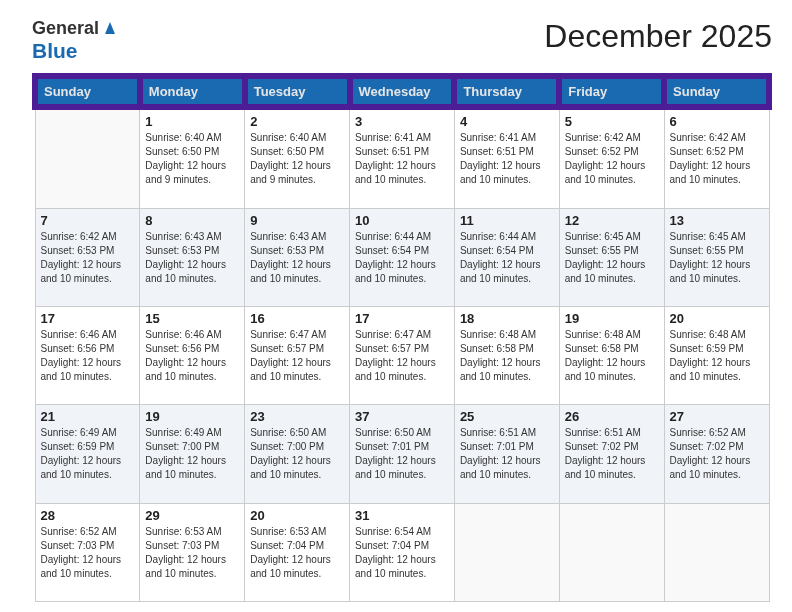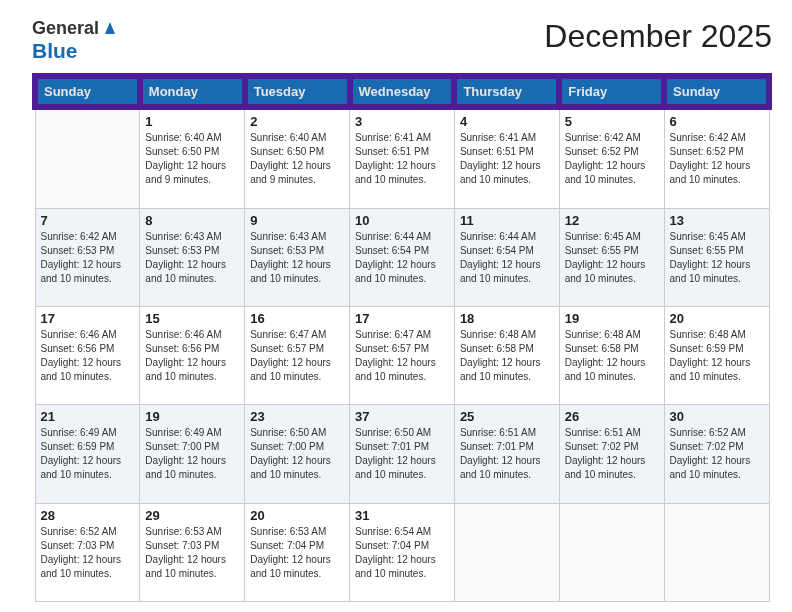--- a/index.html
+++ b/index.html
@@ -226,21 +226,21 @@
           </td>
           <td>
             <div class="cell-day">25</div>
             <div class="cell-info">Sunrise: 6:51 AM<br>Sunset: 7:01 PM<br>Daylight: 12 hours<br>and 10 minutes.</div>
           </td>
           <td>
             <div class="cell-day">26</div>
             <div class="cell-info">Sunrise: 6:51 AM<br>Sunset: 7:02 PM<br>Daylight: 12 hours<br>and 10 minutes.</div>
           </td>
           <td>
-            <div class="cell-day">30</div>
+            <div class="cell-day">27</div>
             <div class="cell-info">Sunrise: 6:52 AM<br>Sunset: 7:02 PM<br>Daylight: 12 hours<br>and 10 minutes.</div>
           </td>
         </tr>
         <tr>
           <td>
             <div class="cell-day">28</div>
             <div class="cell-info">Sunrise: 6:52 AM<br>Sunset: 7:03 PM<br>Daylight: 12 hours<br>and 10 minutes.</div>
           </td>
           <td>
             <div class="cell-day">29</div>

